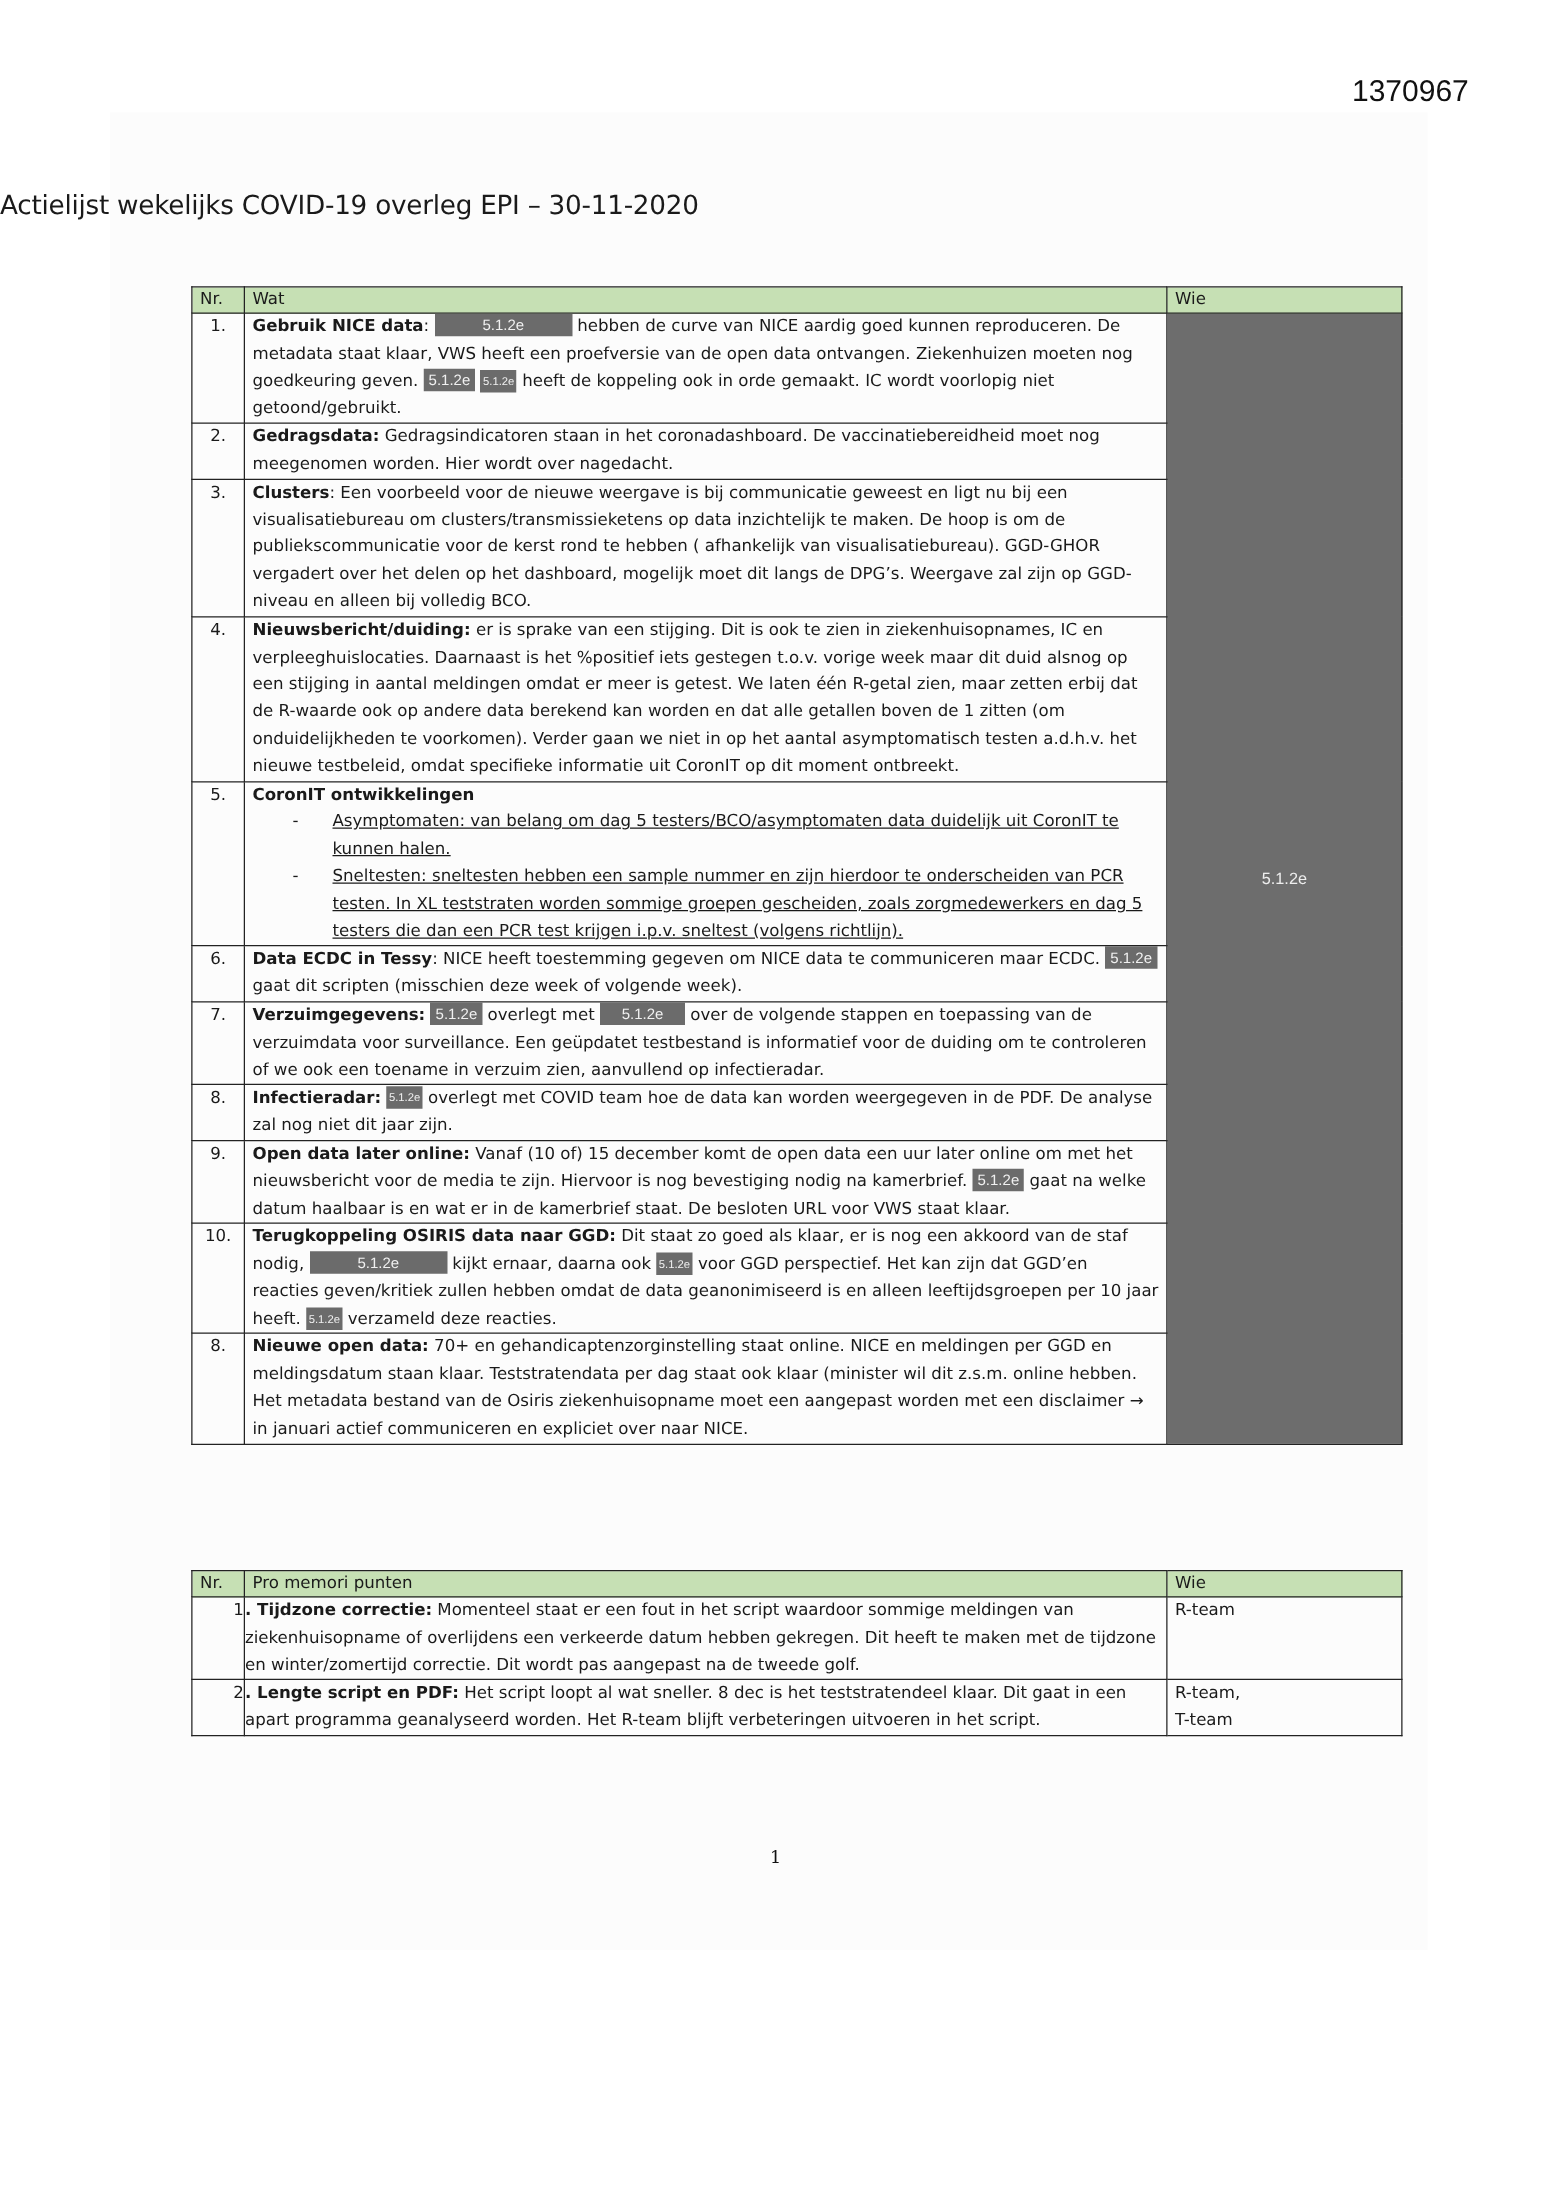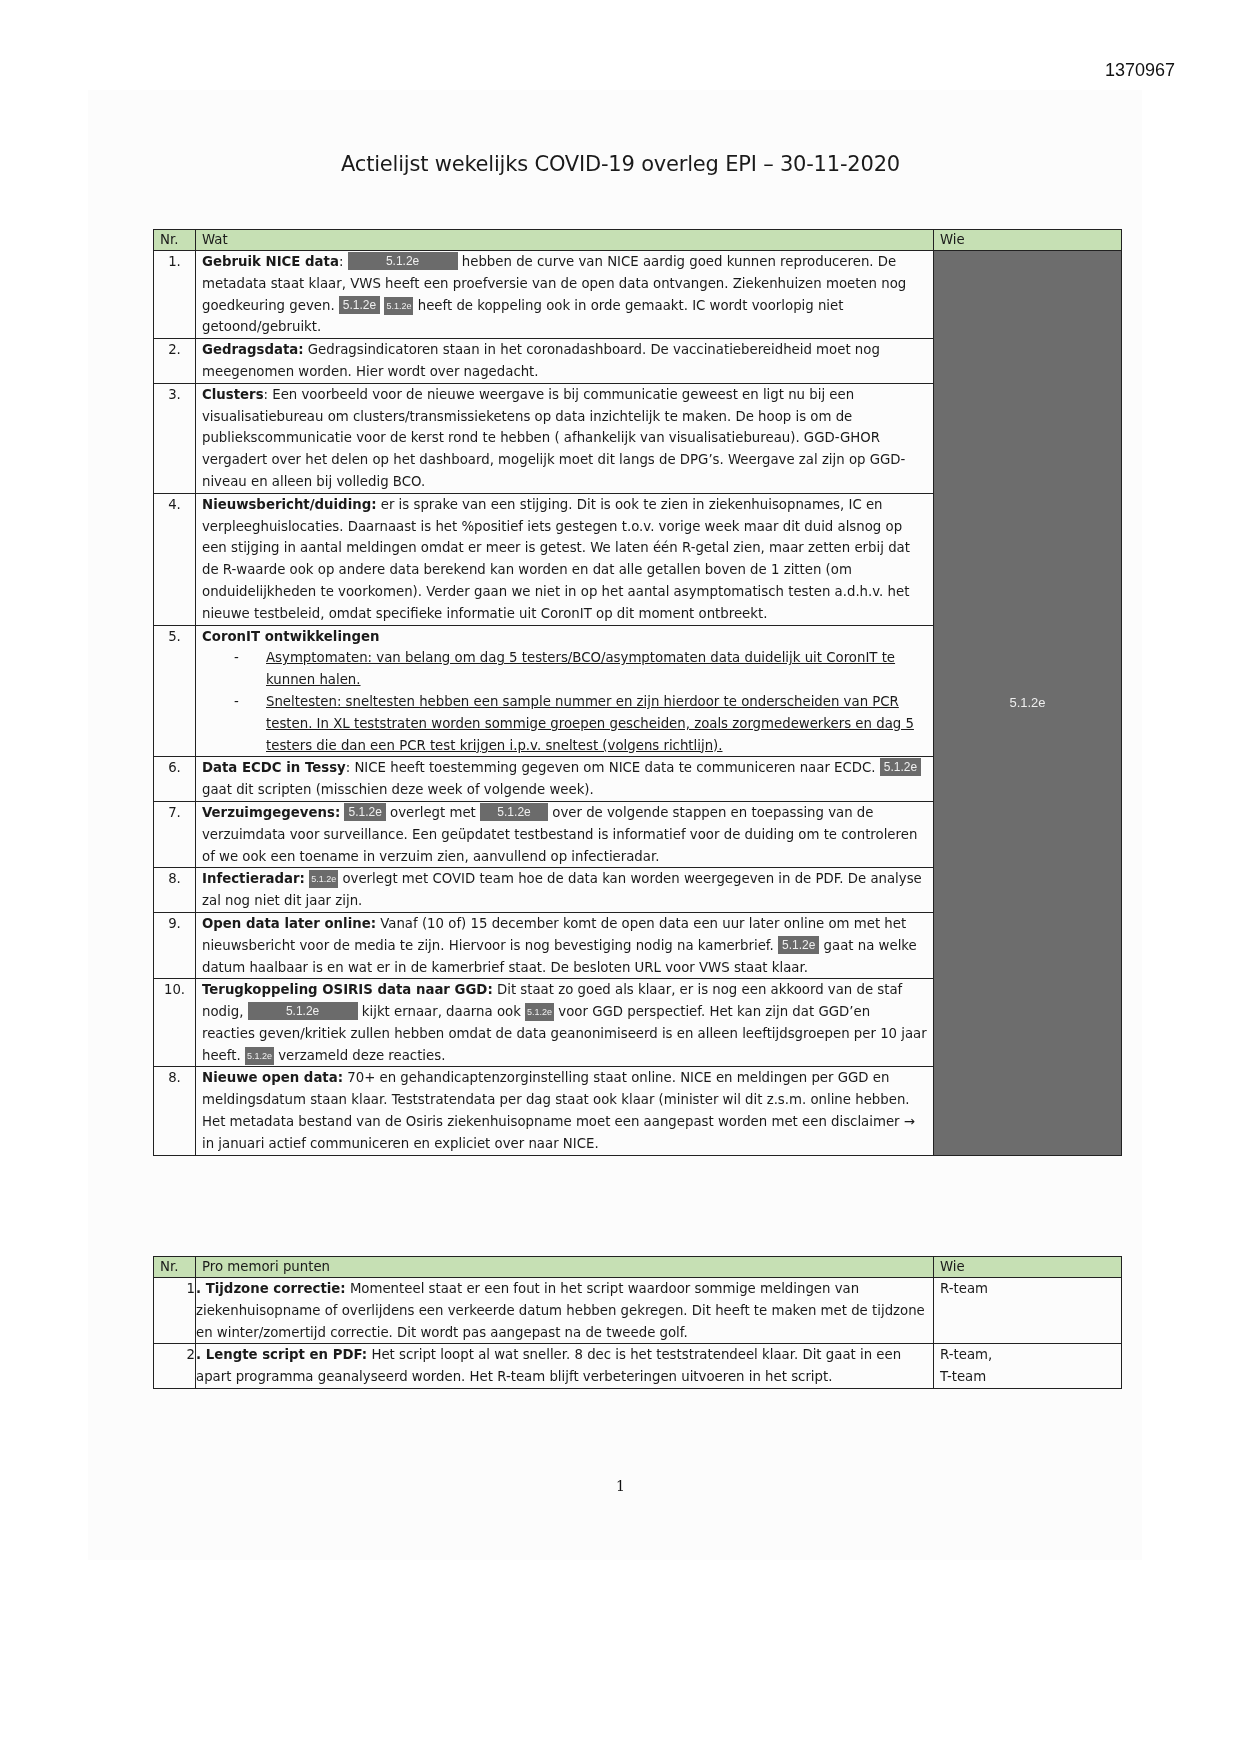--- a/index.html
+++ b/index.html
@@ -1,19 +1,19 @@
 <!DOCTYPE html>
 <html><head>
 <meta charset="utf-8">
 <style>
   html, body { margin:0; padding:0; }
   body { width:1241px; height:1754px; background:#ffffff; position:relative; font-family:"Liberation Sans", sans-serif; color:#111; overflow:hidden; }
-  .doc-id { position:absolute; top:60px; right:66px; font-family:"Liberation Sans", sans-serif; font-size:18px; color:#111; }
+  .doc-id { position:absolute; top:60px; right:66px; font-family:"Liberation Sans", sans-serif; font-size:24px; color:#111; }
   .page-panel { position:absolute; left:88px; top:90px; width:1054px; height:1470px; background:#fcfcfc; }
-  .title { position:absolute; top:152px; left:0; width:1241px; text-align:center; font-family:"DejaVu Sans", sans-serif; font-size:21px; color:#1a1a1a; letter-spacing:-0.2px; }
+  .title { position:absolute; top:152px; left:0; width:1241px; font-family:"DejaVu Sans", sans-serif; font-size:21px; color:#1a1a1a; letter-spacing:-0.2px; }
   table.actions { position:absolute; left:153px; border-collapse:collapse; font-family:"DejaVu Sans", sans-serif; font-size:13.3px; line-height:21.8px; color:#1a1a1a; table-layout:fixed; }
   table.actions td, table.actions th { border:1px solid #222; vertical-align:top; padding:0 6px; text-align:left; }
   table.actions th { background:#c6e0b4; font-weight:normal; height:20px; line-height:20px; }
   table.actions td.nr { text-align:center; padding:0 4px; }
   table.actions td.nr-right { text-align:right; padding:0 0 0 4px; }
   .b { font-weight:bold; }
   .redact { display:inline-block; background:#6b6b6b; color:#f0f0f0; font-family:"Liberation Sans", sans-serif; font-size:12px; line-height:18px; padding:0 4px; vertical-align:1px; text-align:center; }
   .redact.w90 { width:102px; }
   .redact.w60 { width:60px; }
   .redact.sm { font-size:9px; padding:0 2px; }
@@ -72,21 +72,21 @@
       <div class="b">CoronIT ontwikkelingen</div>
       <ul class="dash">
         <li>Asymptomaten: van belang om dag 5 testers/BCO/asymptomaten data duidelijk uit CoronIT te kunnen halen.</li>
         <li>Sneltesten: sneltesten hebben een sample nummer en zijn hierdoor te onderscheiden van PCR testen. In XL teststraten worden sommige groepen gescheiden, zoals zorgmedewerkers en dag 5 testers die dan een PCR test krijgen i.p.v. sneltest (volgens richtlijn).</li>
       </ul>
     </td>
   </tr>
 
   <tr>
     <td class="nr">6.</td>
-    <td><span class="b">Data ECDC in Tessy</span><span>: NICE heeft toestemming gegeven om NICE data te communiceren naar ECDC. </span><span class="redact">5.1.2e</span><span> gaat dit scripten (misschien deze week of volgende week).</span></td>
+    <td><span class="b">Data ECDC in Tessy</span><span>: NICE heeft toestemming gegeven om NICE data te communiceren maar ECDC. </span><span class="redact">5.1.2e</span><span> gaat dit scripten (misschien deze week of volgende week).</span></td>
   </tr>
 
   <tr>
     <td class="nr">7.</td>
     <td><span class="b">Verzuimgegevens:</span><span> </span><span class="redact">5.1.2e</span><span> overlegt met </span><span class="redact w60">5.1.2e</span><span> over de volgende stappen en toepassing van de verzuimdata voor surveillance. Een geüpdatet testbestand is informatief voor de duiding om te controleren of we ook een toename in verzuim zien, aanvullend op infectieradar.</span></td>
   </tr>
 
   <tr>
     <td class="nr">8.</td>
     <td><span class="b">Infectieradar:</span><span> </span><span class="redact sm">5.1.2e</span><span> overlegt met COVID team hoe de data kan worden weergegeven in de PDF. De analyse zal nog niet dit jaar zijn.</span></td>

